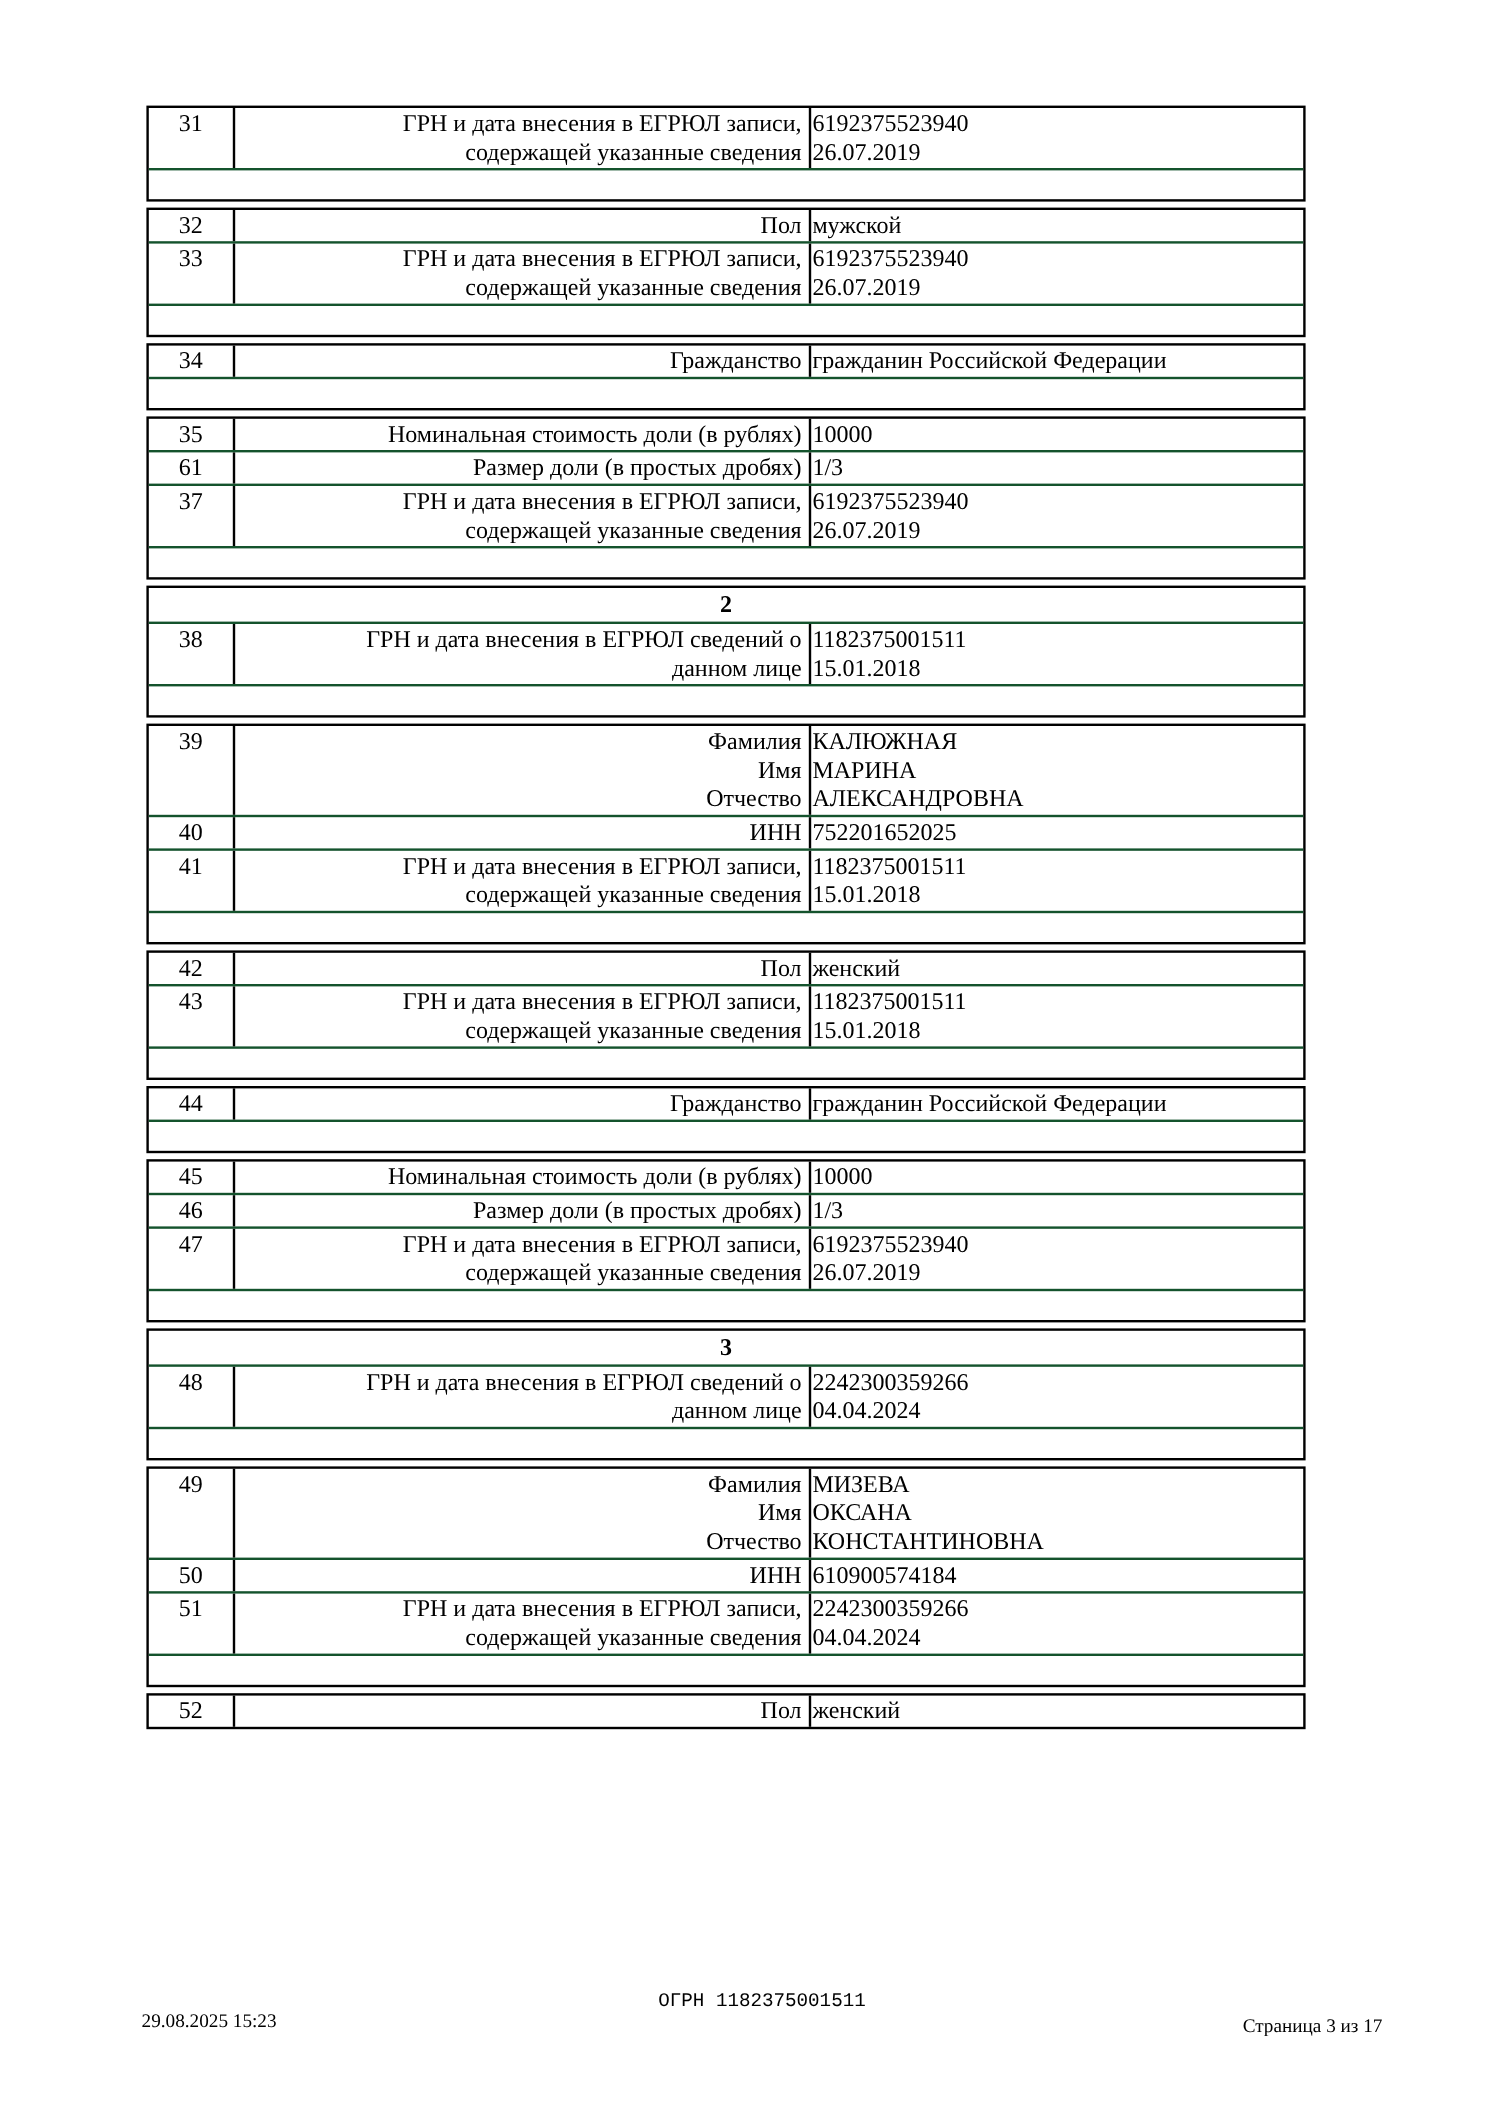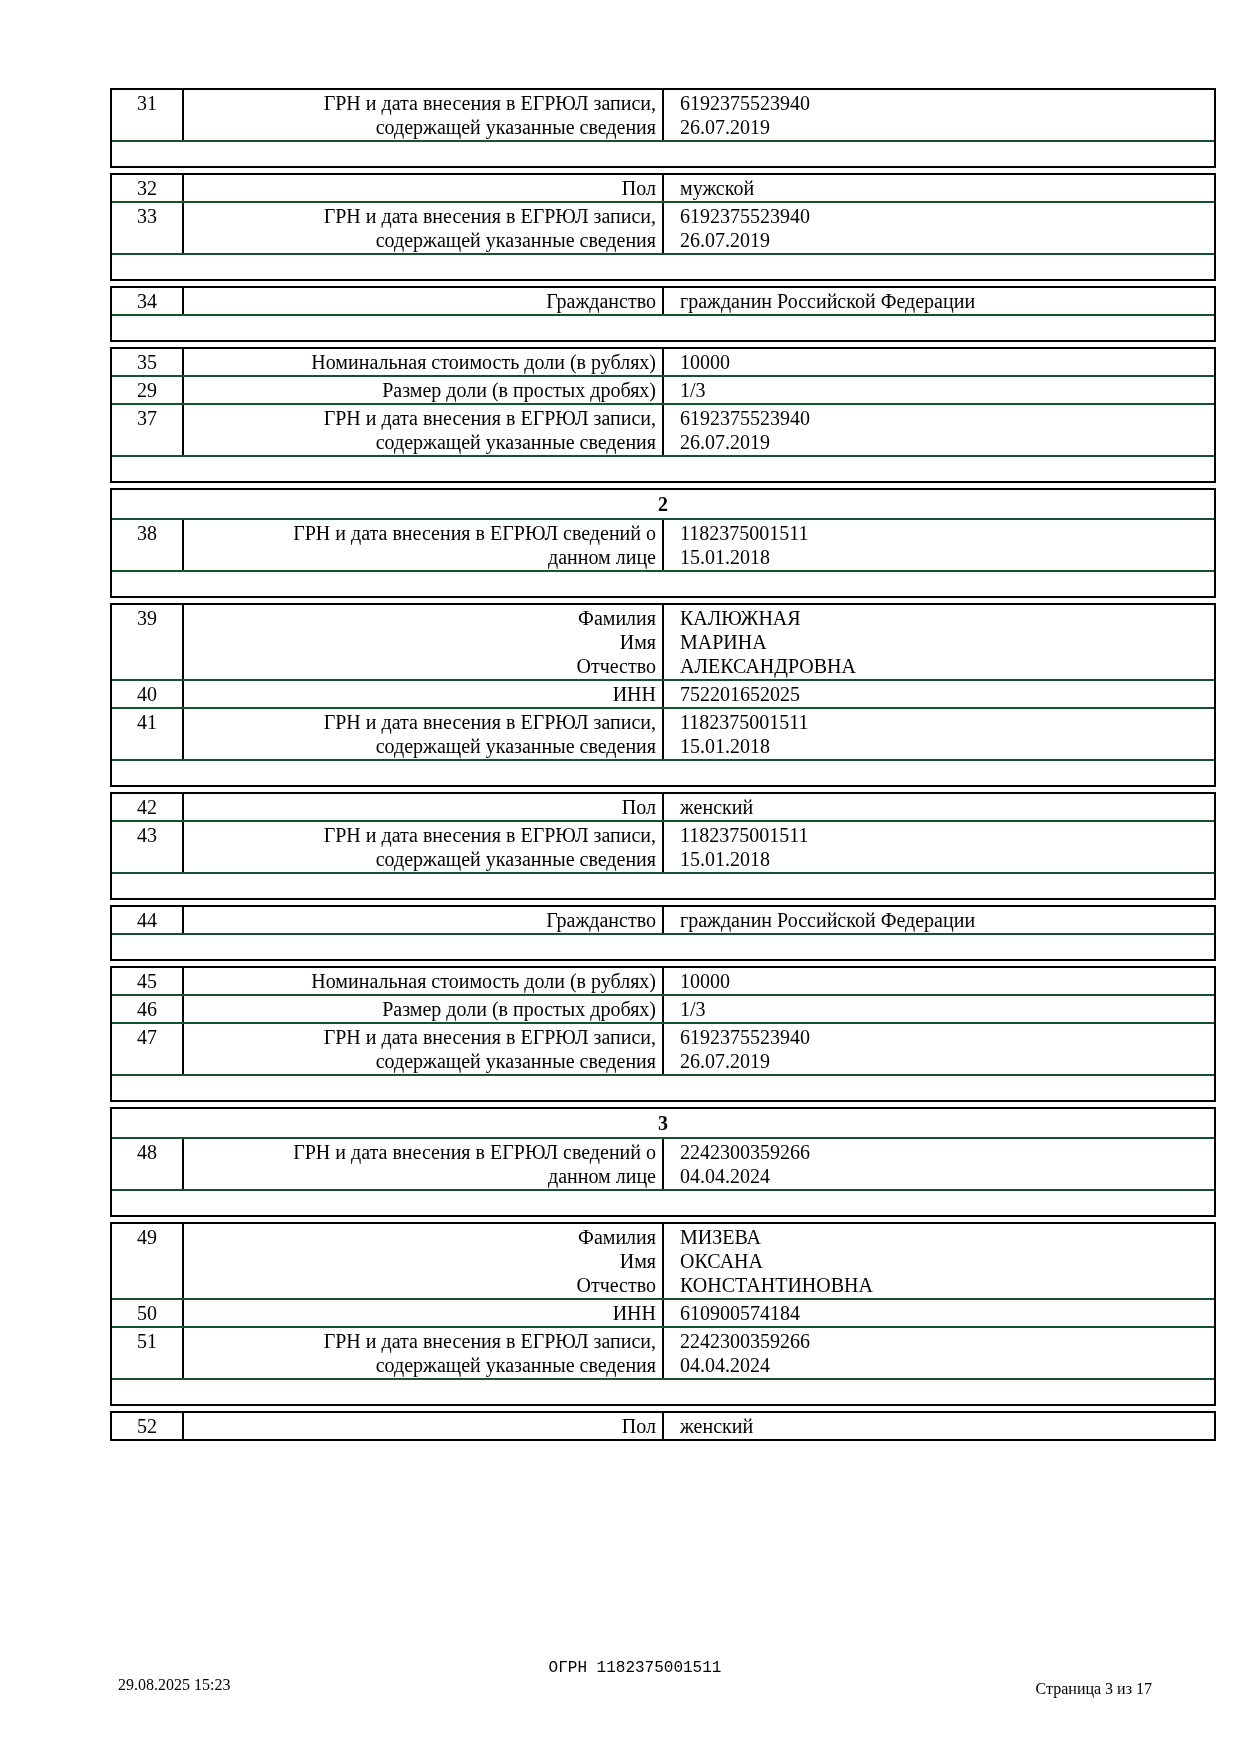--- a/index.html
+++ b/index.html
@@ -16,23 +16,23 @@
     overflow: hidden;
   }
   .page {
     position: relative;
     width: 1240px;
     height: 1755px;
     background: #ffffff;
   }
   .doc-table {
     position: absolute;
-    left: 110px;
+    left: 122px;
     top: 88px;
-    width: 1106px;
+    width: 966px;
   }
   .block {
     border: 2px solid #000000;
     margin-bottom: 5px;
     box-sizing: border-box;
   }
   .trow {
     display: flex;
     align-items: stretch;
   }
@@ -57,21 +57,21 @@
     line-height: 1.2;
     padding: 1px 6px;
     white-space: pre-line;
     box-sizing: border-box;
     text-align: right;
   }
   .cell-value {
     flex: 1 1 auto;
     font-size: 20px;
     line-height: 1.2;
-    padding: 1px 16px;
+    padding: 1px 1px;
     white-space: pre-line;
     box-sizing: border-box;
   }
   .spacer {
     height: 24px;
   }
   .section {
     display: block;
     text-align: center;
     font-weight: bold;
@@ -138,21 +138,21 @@
         </div>
         <div class="trow spacer"></div>
       </div>
       <div class="block">
         <div class="trow data-row">
           <div class="cell-num">35</div>
           <div class="cell-label">Номинальная стоимость доли (в рублях)</div>
           <div class="cell-value">10000</div>
         </div>
         <div class="trow data-row">
-          <div class="cell-num">29</div>
+          <div class="cell-num">61</div>
           <div class="cell-label">Размер доли (в простых дробях)</div>
           <div class="cell-value">1/3</div>
         </div>
         <div class="trow data-row">
           <div class="cell-num">37</div>
           <div class="cell-label">ГРН и дата внесения в ЕГРЮЛ записи,
 содержащей указанные сведения</div>
           <div class="cell-value">6192375523940
 26.07.2019</div>
         </div>

